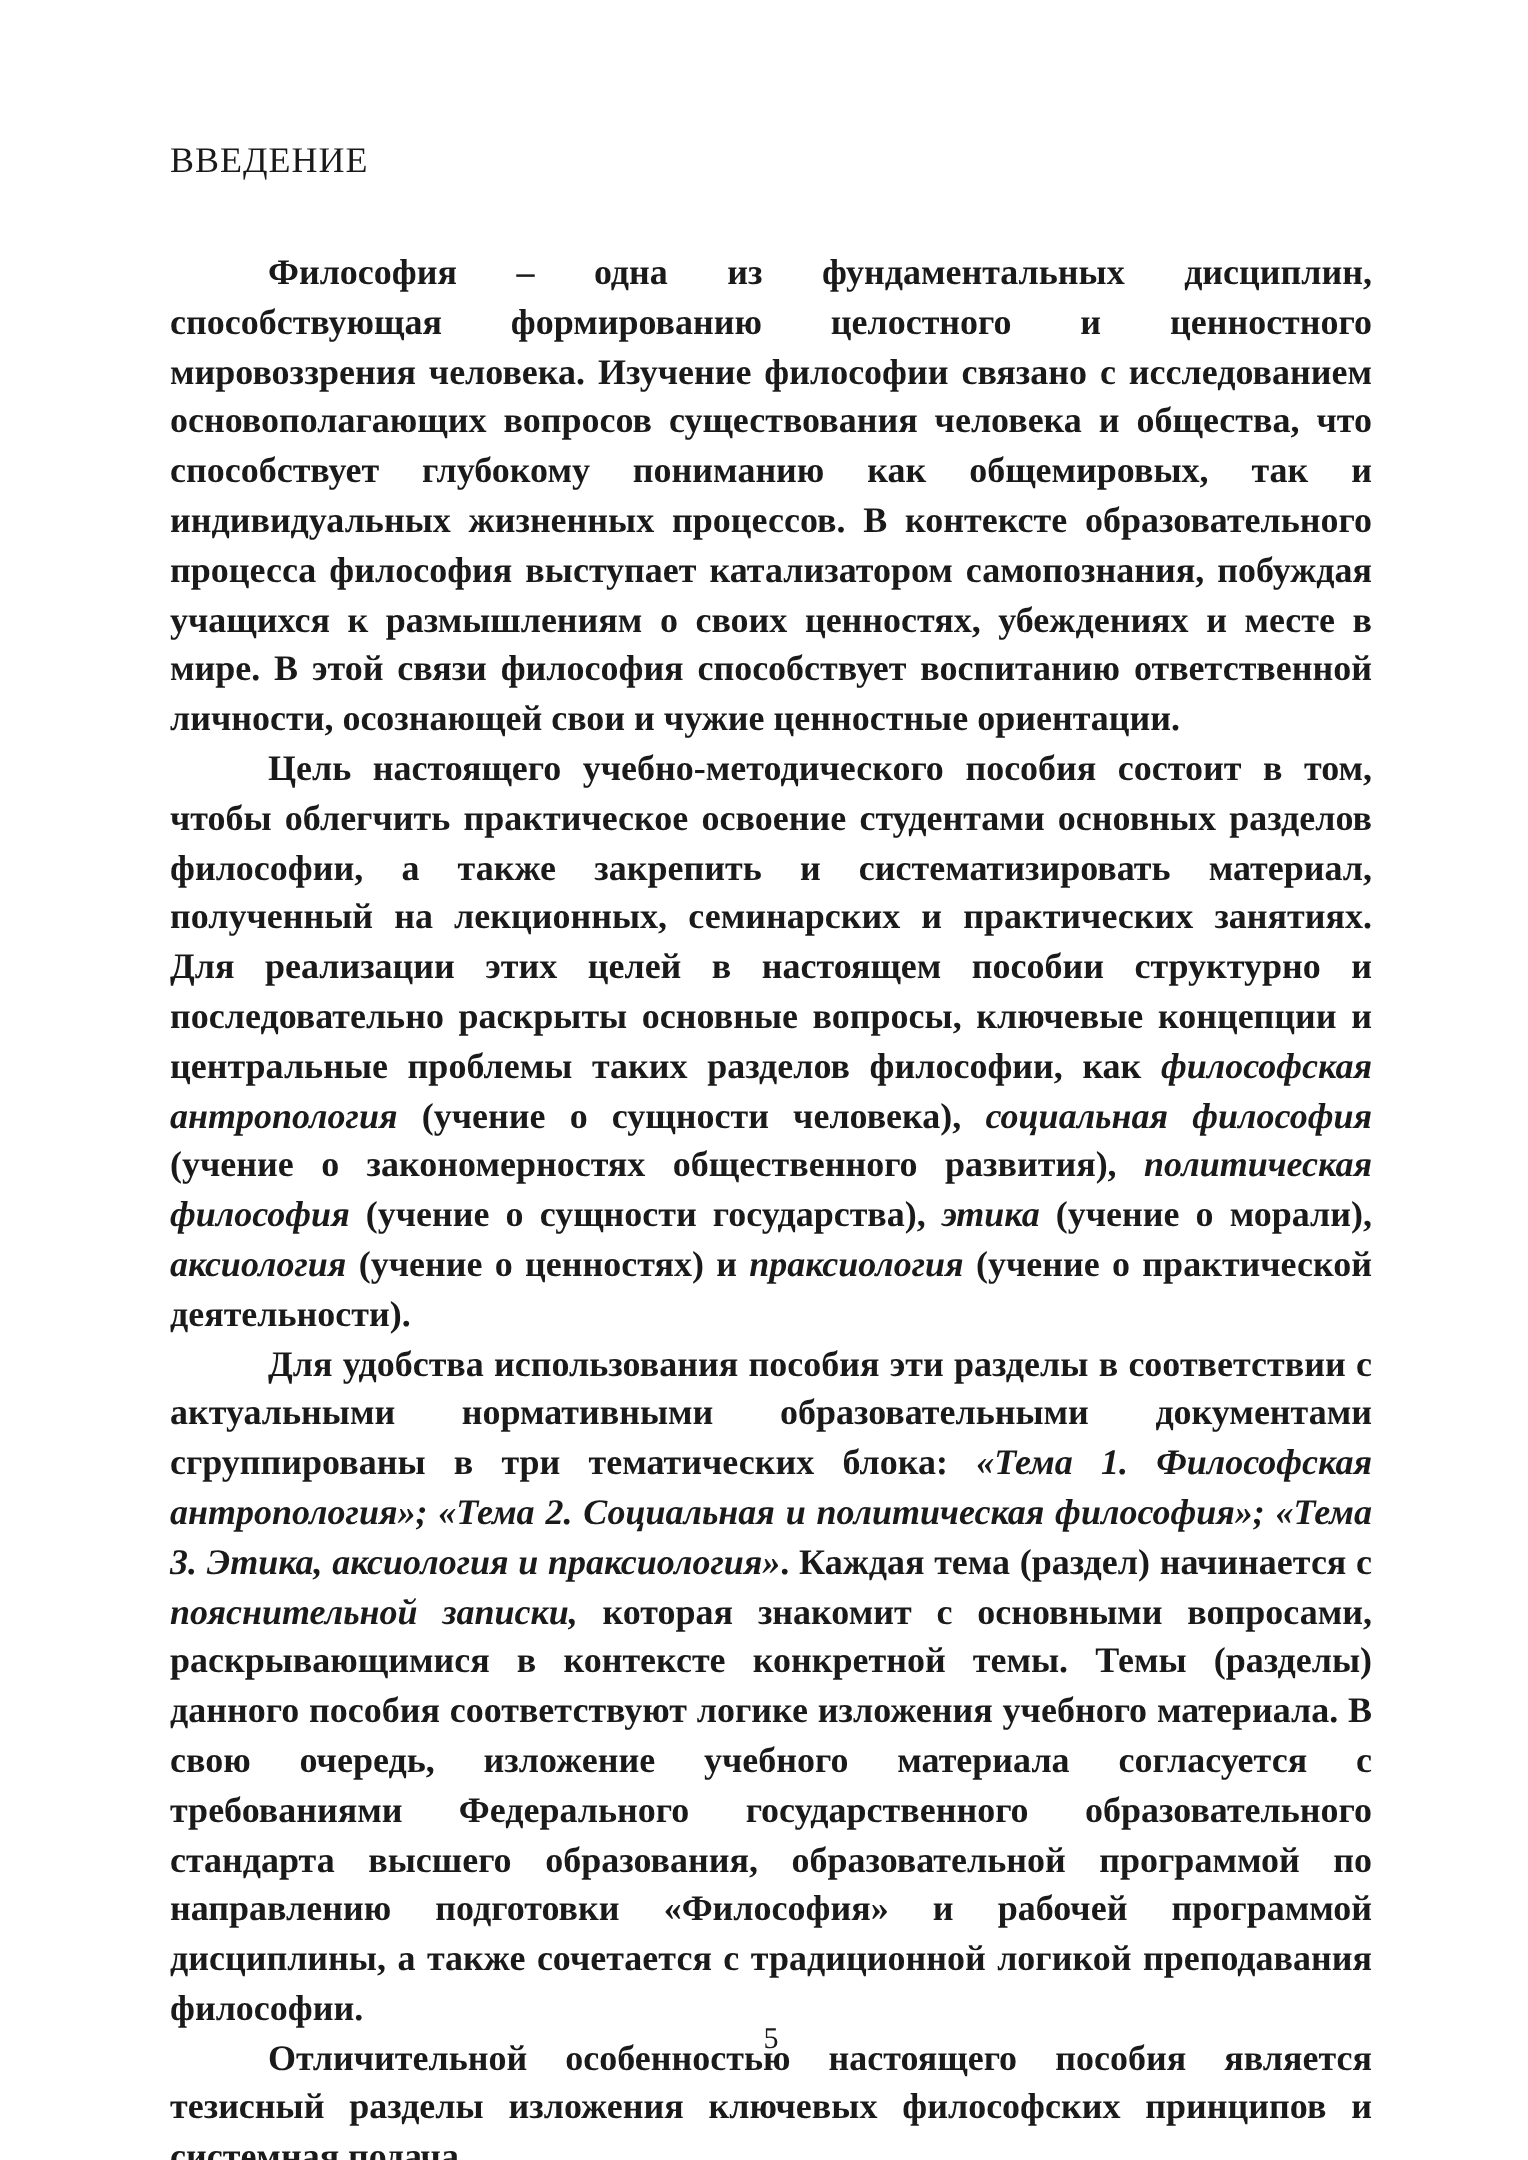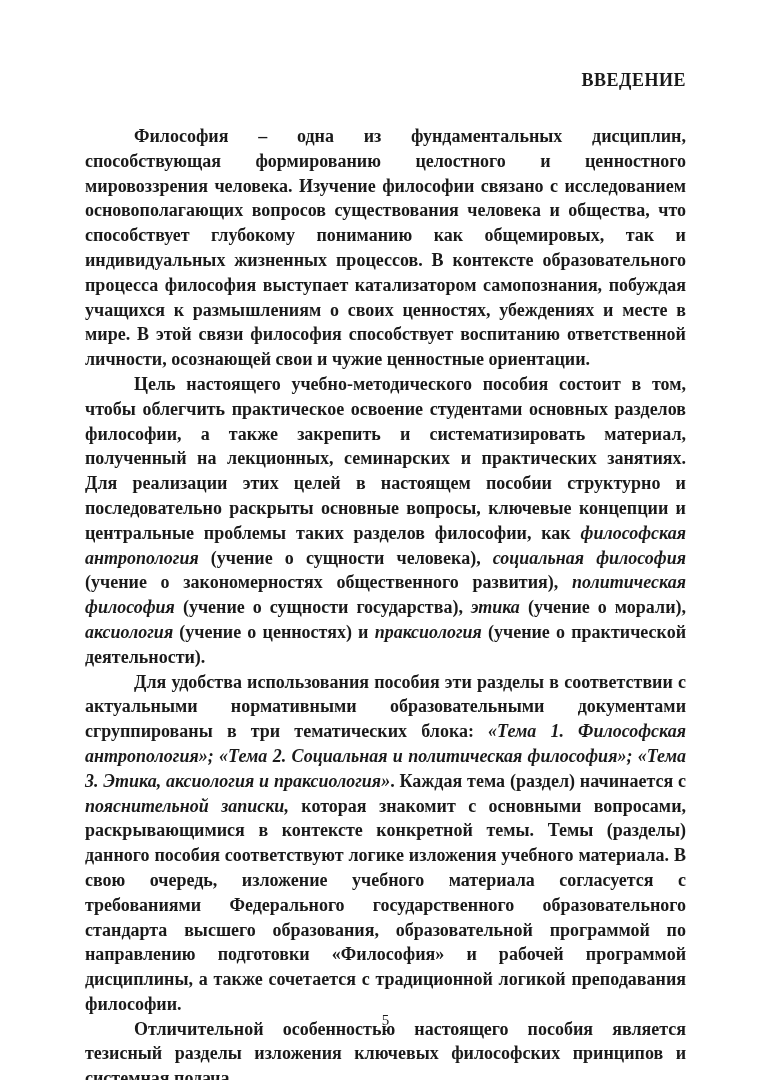--- a/index.html
+++ b/index.html
@@ -18,22 +18,22 @@
     position: relative;
     width: 764px;
     height: 1080px;
     background: #ffffff;
   }
   .doc-title {
     position: absolute;
     top: 70px;
     left: 85px;
     width: 601px;
-    text-align: right;
-    font-weight: bold;
+    text-align: left;
+    font-weight: normal;
     font-size: 18px;
     letter-spacing: 0.5px;
     margin: 0;
   }
   .doc-body {
     position: absolute;
     top: 124px;
     left: 85px;
     width: 601px;
     font-size: 18px;

